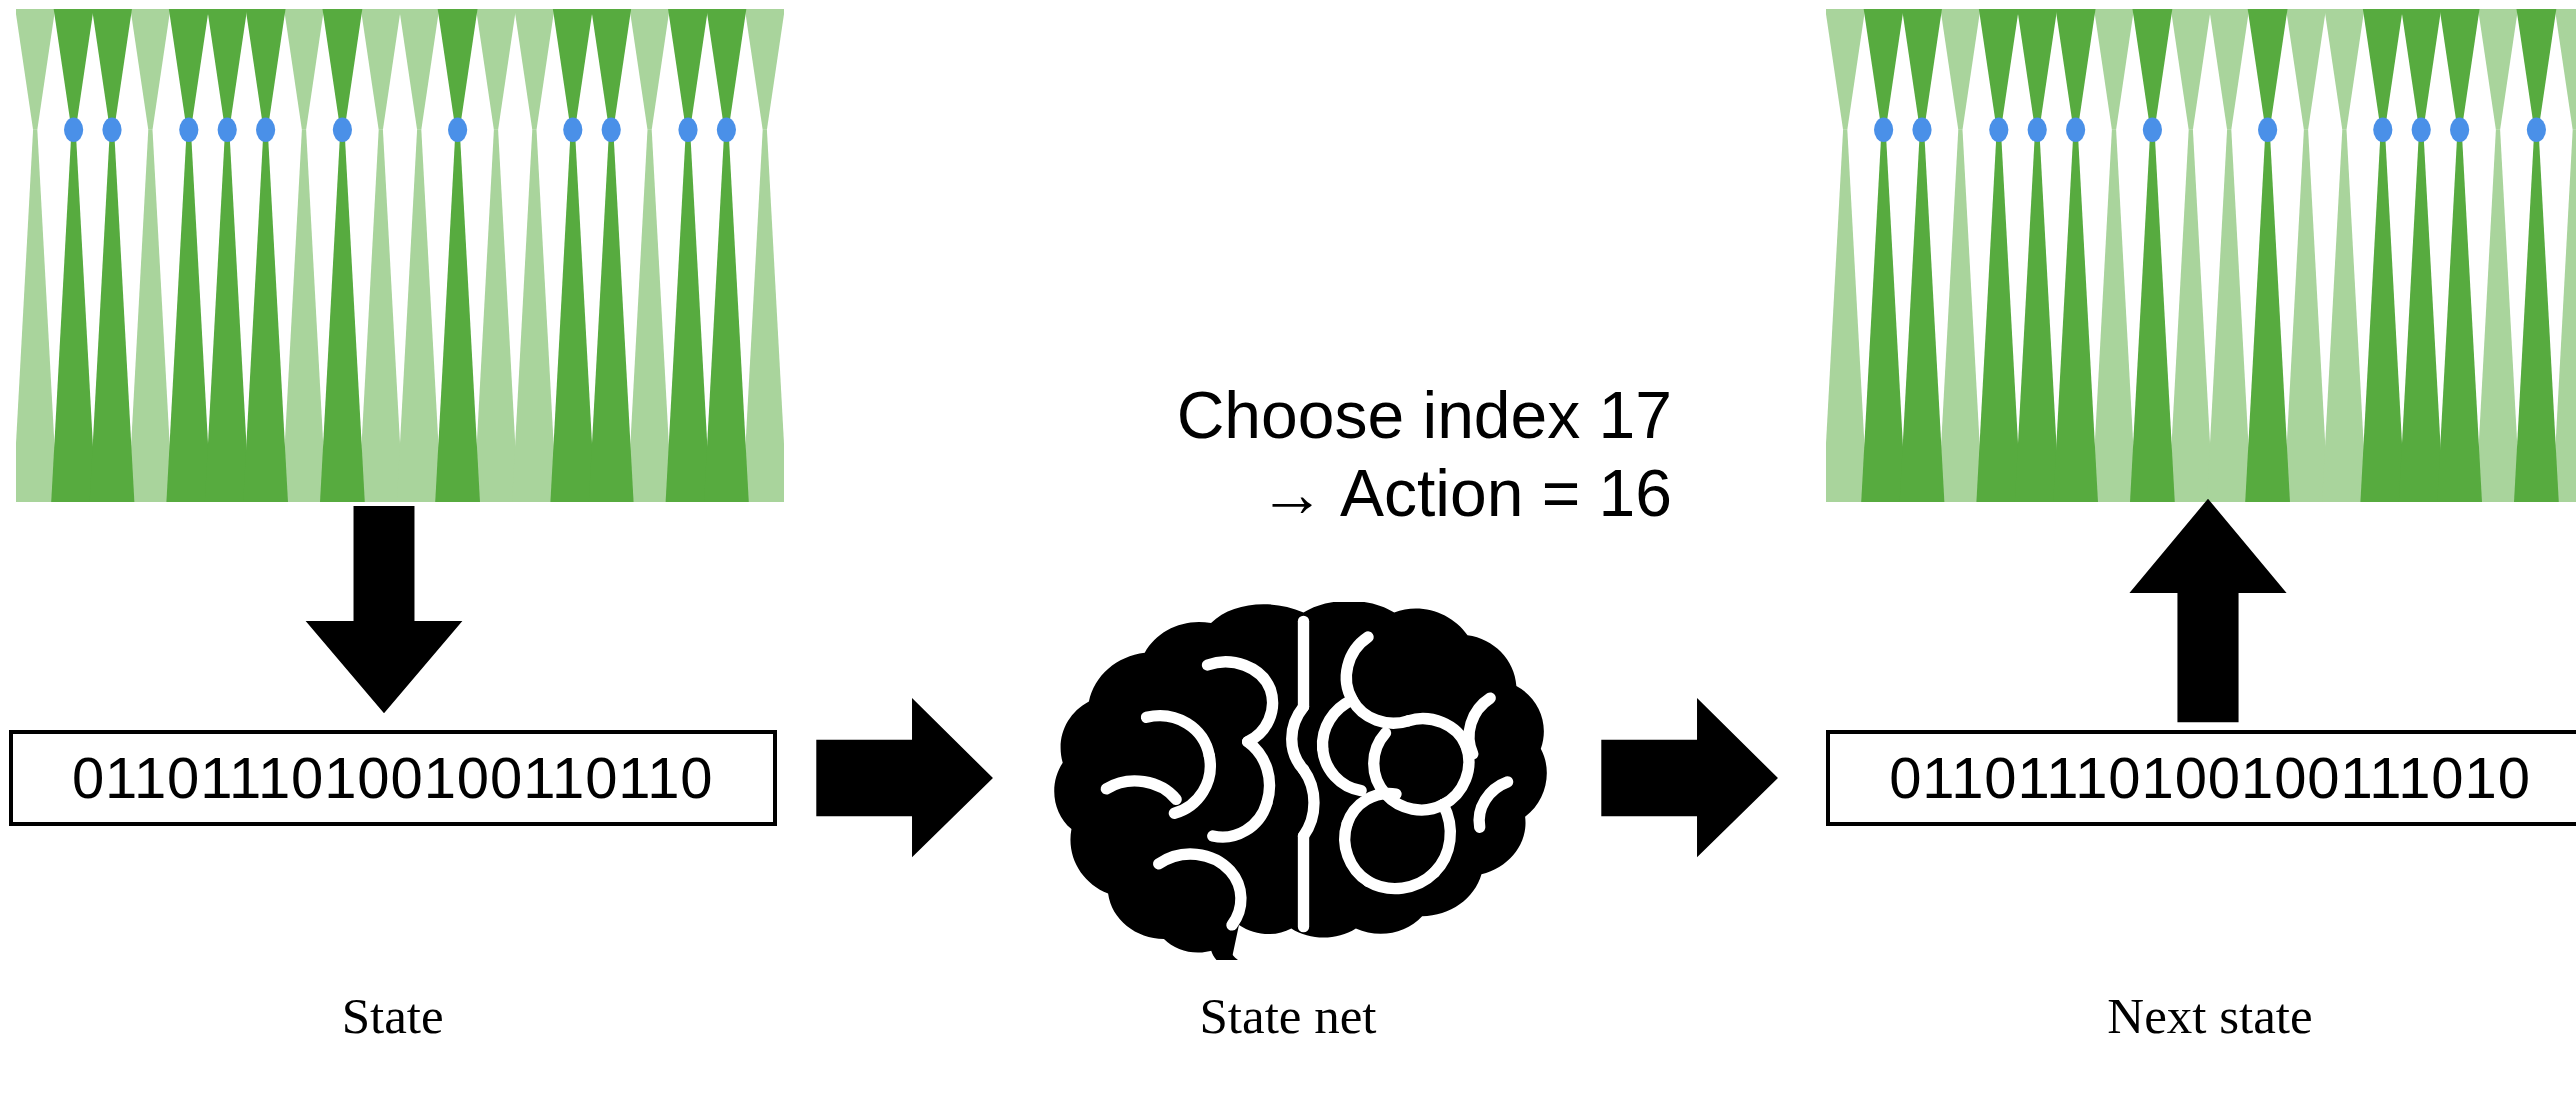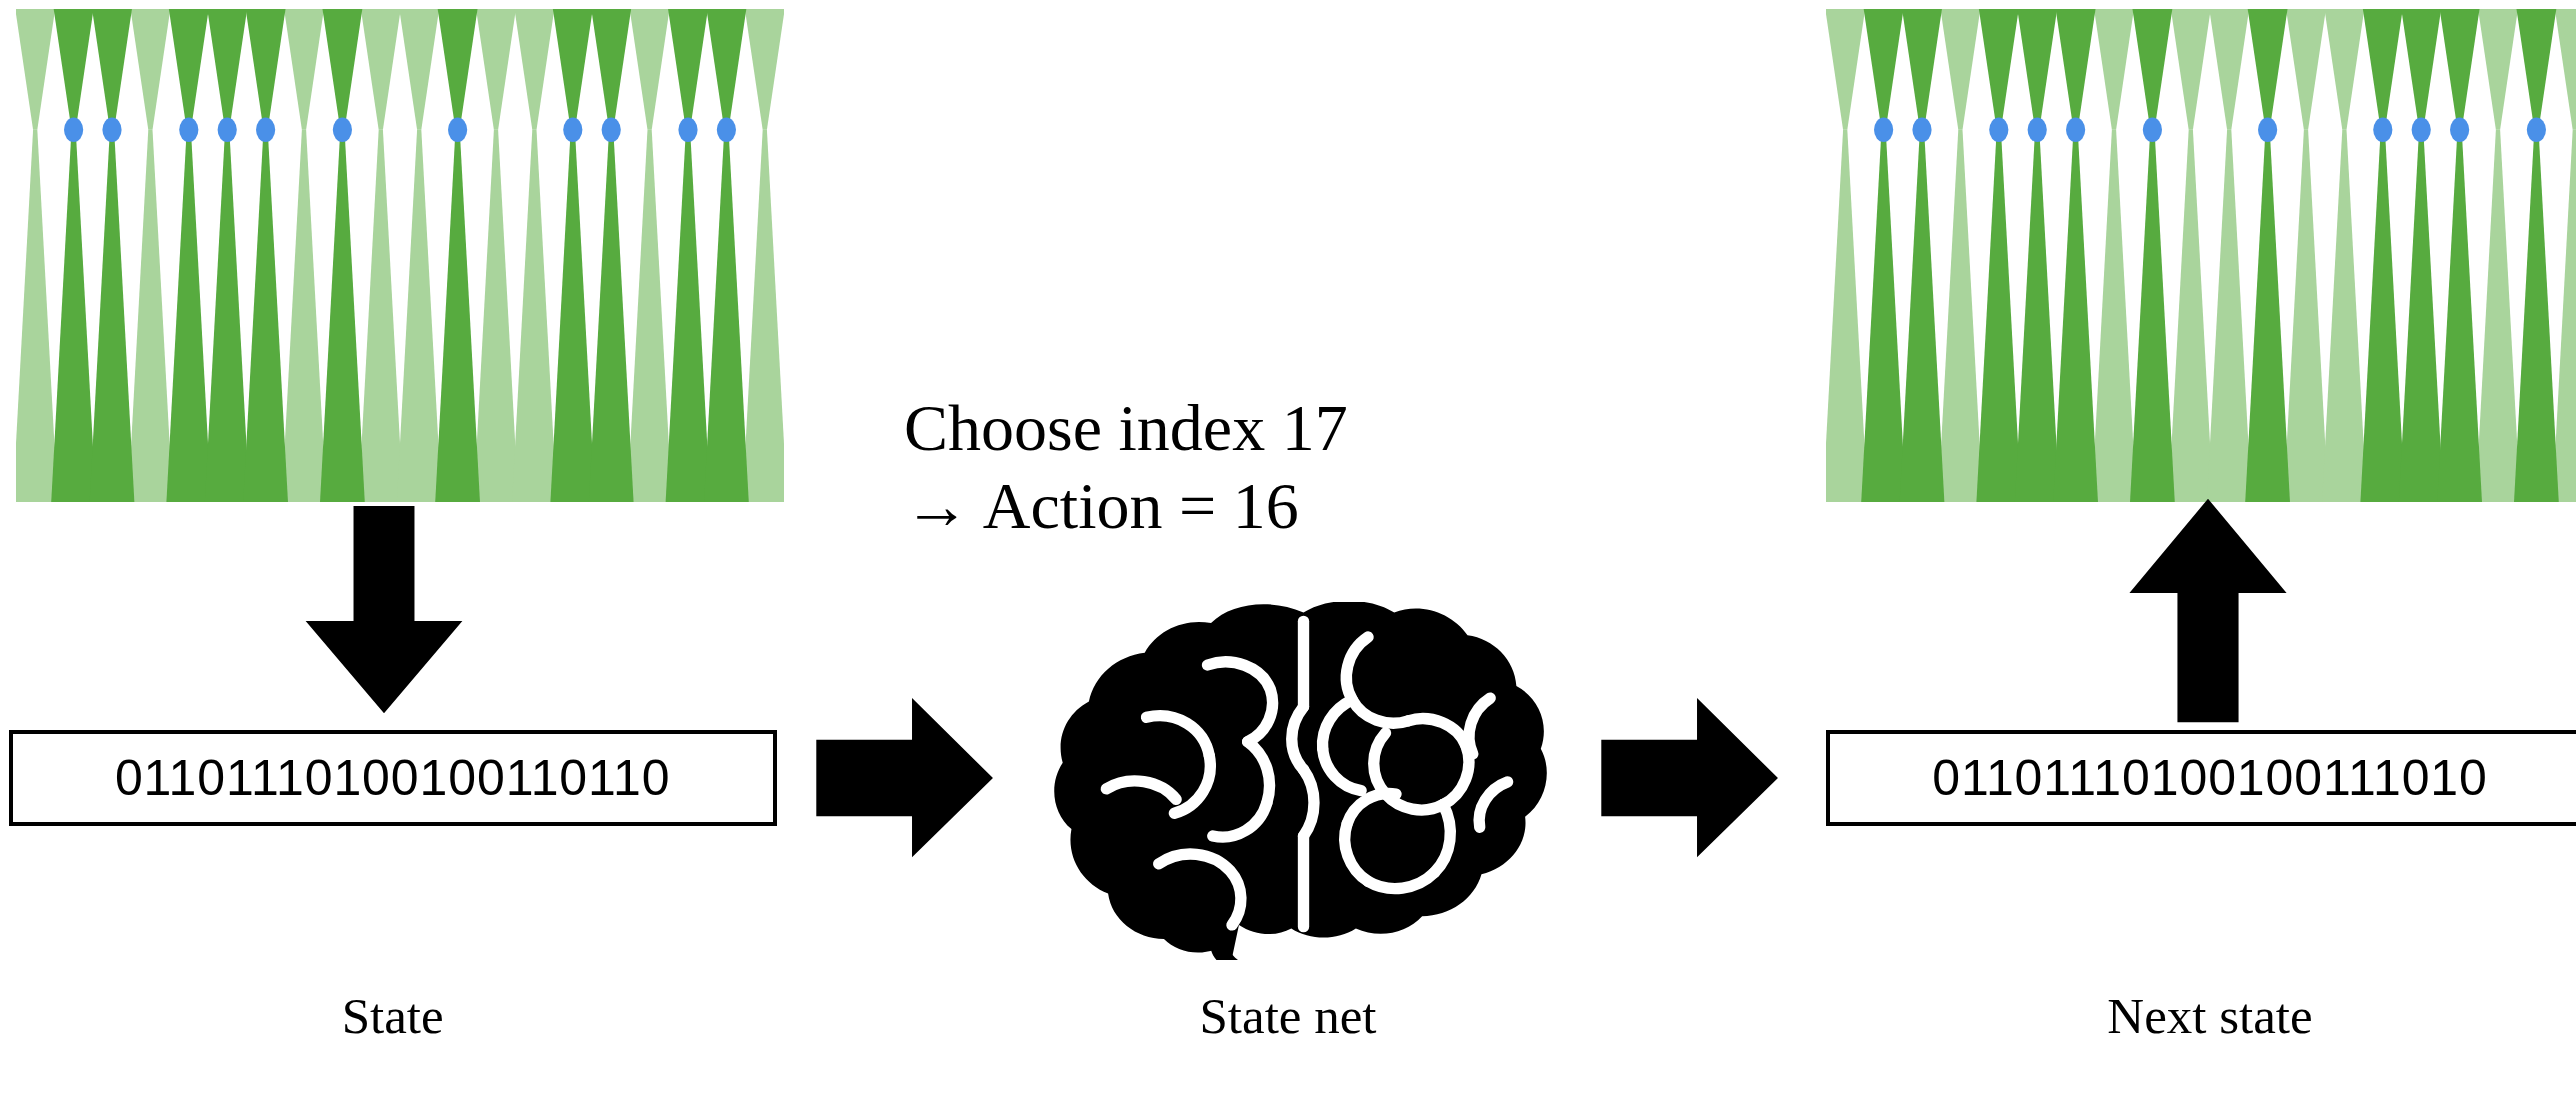--- a/index.html
+++ b/index.html
@@ -35,21 +35,21 @@
     box-sizing: border-box;
     border: 4.4px solid #000000;
     background: #ffffff;
     height: 96px;
     display: flex;
     align-items: center;
     justify-content: center;
   }
   .bitbox .bits {
     font-family: "Liberation Sans", sans-serif;
-    font-size: 50px;
+    font-size: 58px;
     line-height: 1;
     letter-spacing: 0.9px;
     color: #000000;
     white-space: nowrap;
   }
   #state-bits-box      { left: 8.7px;   top: 730px; width: 768px; }
   #next-state-bits-box { left: 1826px; top: 730px; width: 768px; }
 
   
   .caption {
@@ -63,24 +63,24 @@
     white-space: nowrap;
   }
   #caption-state      { left: 8.7px;   width: 768px; }
   #caption-neural-net { left: 904px; width: 768px; }
   #caption-next-state { left: 1826px; width: 768px; }
 
   
   #nn-annotation {
     position: absolute;
     left: 904px;
-    top: 389px;
+    top: 377px;
     width: 768px;
-    text-align: left;
-    font-family: Liberation Serif, serif;
+    text-align: right;
+    font-family: Liberation Sans, sans-serif;
     font-size: 66px;
     line-height: 1.18;
     color: #000000;
     white-space: nowrap;
   }
 
   
   .arrow { position: absolute; }
   .arrow svg { display: block; width: 100%; height: 100%; }
   #arrow-state-down   { left: 301px;  top: 506px;  width: 166px; height: 209px; }

